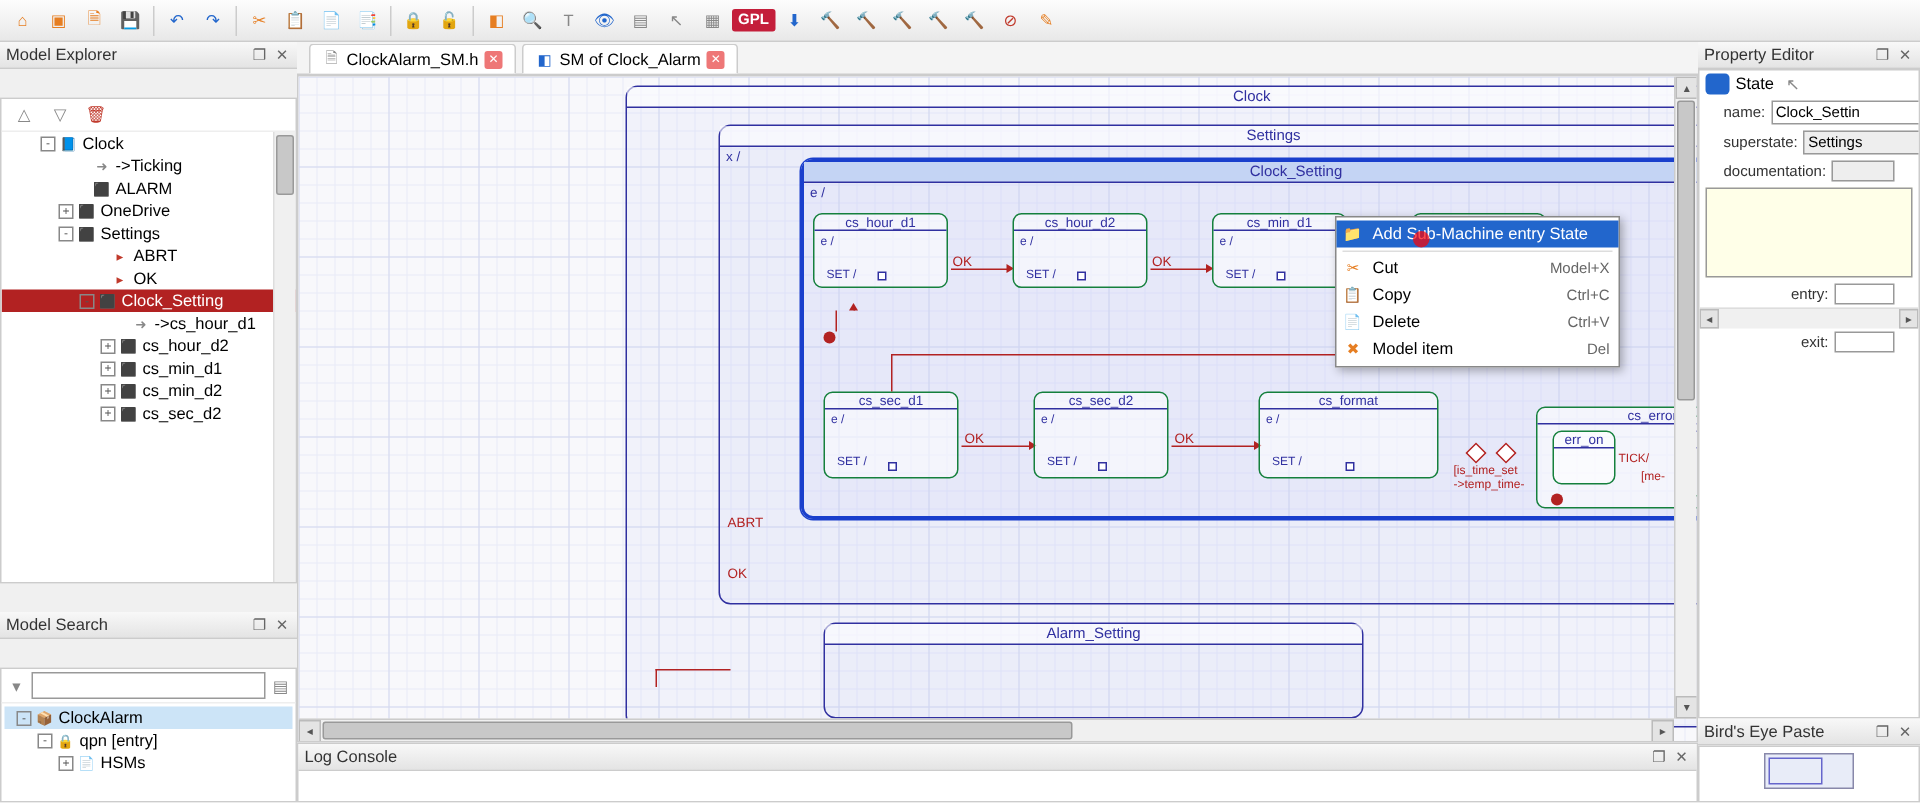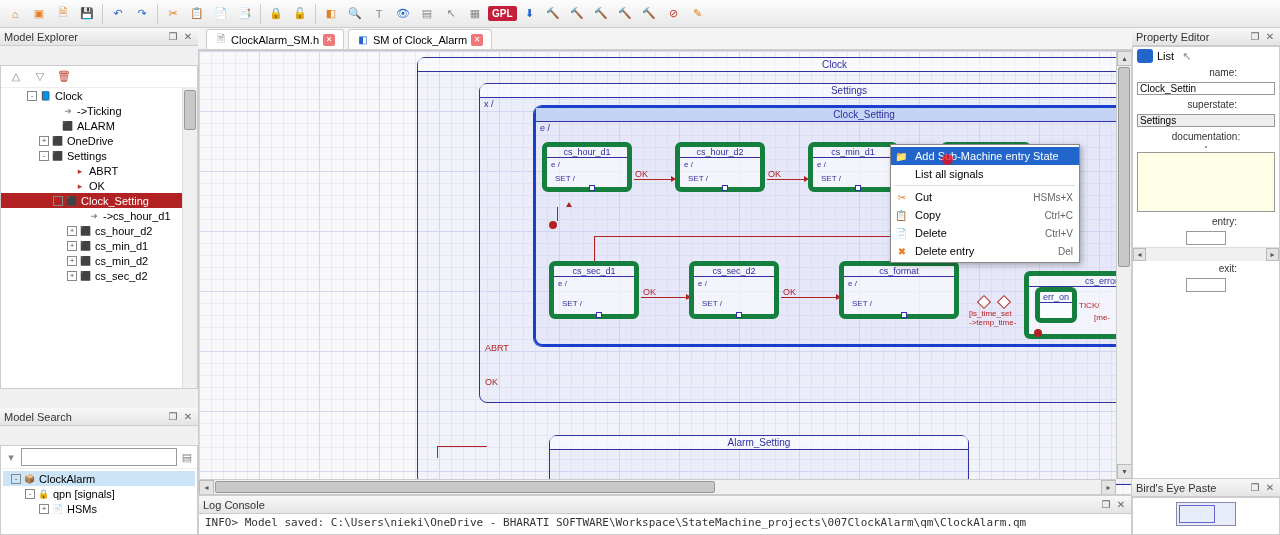--- a/index.html
+++ b/index.html
@@ -54,21 +54,21 @@
   background-image:
     linear-gradient(#d4d8ee 1px, transparent 1px),
     linear-gradient(90deg, #d4d8ee 1px, transparent 1px),
     linear-gradient(#e8eaf6 1px, transparent 1px),
     linear-gradient(90deg, #e8eaf6 1px, transparent 1px);
   background-size: 60px 60px, 60px 60px, 12px 12px, 12px 12px;
 }
 .state { position: absolute; border: 1px solid #3030a0; border-radius: 8px; background: rgba(200,210,245,0.15); }
 .state-title { text-align: center; font-size: 10px; color: #3030a0; border-bottom: 1px solid #3030a0; padding: 1px 0; background: rgba(255,255,255,0.6); }
 .state-entry { font-size: 9px; color: #3030a0; padding: 1px 4px; }
-.sub { position: absolute; border: 5px solid #15803d; border-radius: 6px; background: rgba(255,255,255,0.55); }
+.sub { position: absolute; border: 1px solid #15803d; border-radius: 6px; background: rgba(255,255,255,0.55); }
 .sub-title { text-align: center; font-size: 9px; color: #3030a0; border-bottom: 1px solid #3030a0; padding: 0; }
 .sub-body { font-size: 8px; color: #3030a0; padding: 2px 4px; }
 .txt { position: absolute; font-size: 9px; color: #b22222; }
 .conn { position: absolute; background: #b22222; }
 .arrow-right::after{content:'';position:absolute;right:-4px;top:-3px;border-left:5px solid #b22222;border-top:3px solid transparent;border-bottom:3px solid transparent;}
 .dot { position:absolute; width:8px;height:8px;background:#b22222;border-radius:50%;}
 .tinybox { position:absolute; width:6px; height:6px; border:1px solid #3030a0; background:#fff;}
 .choice { position:absolute; width:10px; height:10px; border:1px solid #b22222; background:#fff; transform:rotate(45deg);}
 
 
@@ -76,21 +76,21 @@
 .vscroll { position:absolute; top:0; bottom:15px; right:0; width:15px; background:#f0f0f0; border-left:1px solid #ccc;}
 .sb-btn { width:15px; height:15px; background:#e4e4e4; border:1px solid #bbb; position:absolute; display:flex;align-items:center;justify-content:center;font-size:8px;color:#555; cursor:pointer;}
 .sb-thumb { position:absolute; background:#c8c8c8; border:1px solid #999; border-radius:2px;}
 
 
 .log-panel { height: 40px; border: 1px solid #ccc; background: #fff; display: flex; flex-direction: column; }
 .log-body { flex:1; padding: 2px 6px; font-family: Consolas, monospace; font-size: 11px; color: #333; white-space: nowrap; overflow:hidden;}
 
 
 .prop { flex: 1; background: #fff; border: 1px solid #ccc; overflow: hidden; display:flex; flex-direction:column;}
-.prop-row { display: flex; align-items: center; padding: 2px 16px; gap: 4px; flex-direction: column; }
+.prop-row { display: flex; align-items: center; padding: 2px 16px; gap: 4px; }
 .prop-row label { width: 62px; text-align: right; font-size: 10px; color: #333; }
 .prop-row input, .prop-row select { flex: 1; height: 16px; border: 1px solid #999; font-size: 10px; padding: 0 2px; }
 .state-type { display:flex; align-items:center; gap:4px; padding:2px 4px;}
 .state-badge { width:16px; height:14px; background:#2266cc; border-radius:3px;}
 .textarea { margin: 2px 4px; border: 1px solid #999; background:#ffffe8; height: 60px; font-size:10px; padding:2px; overflow:hidden;}
 .textarea.code { background:#fff; font-family:Consolas,monospace;}
 .prop-scroll { height:14px; background:#f0f0f0; border-top:1px solid #ddd; position:relative;}
 
 
 .bird { height: 38px; border: 1px solid #ccc; background: #fff; }
@@ -264,21 +264,21 @@
           <div class="search-row sel">
             <span style="width:4px;display:inline-block"></span>
             <span class="tree-toggle">-</span>
             <span class="tree-icon">📦</span>
             <span>ClockAlarm</span>
           </div>
           <div class="search-row">
             <span style="width:18px;display:inline-block"></span>
             <span class="tree-toggle">-</span>
             <span class="tree-icon">🔒</span>
-            <span>qpn [signals]</span>
+            <span>qpn [entry]</span>
           </div>
           <div class="search-row">
             <span style="width:32px;display:inline-block"></span>
             <span class="tree-toggle">+</span>
             <span class="tree-icon">📄</span>
             <span>HSMs</span>
           </div>
         </div>
     </div>
   </div>
@@ -395,21 +395,21 @@
       <span class="txt" style="left:770px; top:258px; font-size:8px;">[is_time_set</span>
       <span class="txt" style="left:770px; top:267px; font-size:8px;">-&gt;temp_time-</span>
 
       <span class="txt" style="left:286px; top:292px;">ABRT</span>
       <span class="txt" style="left:286px; top:326px;">OK</span>
 
       <div class="dot" style="left:350px; top:170px;"></div>
       <div class="conn" style="left:358px; top:156px; width:1px; height:14px;"></div>
       <div class="conn arrow-right" style="left:370px;top:155px;width:1px;height:1px;transform:rotate(-90deg)"></div>
 
-      <div class="state" style="left:350px; top:384px; width:420px; height:64px;">
+      <div class="state" style="left:350px; top:364px; width:360px; height:64px;">
         <div class="state-title">Alarm_Setting</div>
       </div>
       <div class="conn" style="left:238px; top:395px; width:50px; height:1px;"></div>
       <div class="conn" style="left:238px; top:395px; width:1px; height:12px;"></div>
 
       <div class="vscroll">
         <div class="sb-btn" style="top:0">▴</div>
         <div class="sb-thumb" style="top:16px;left:1px;right:1px;height:200px"></div>
         <div class="sb-btn" style="bottom:0">▾</div>
       </div>
@@ -420,35 +420,34 @@
       </div>
     </div>
 
     <div class="log-panel">
       <div class="panel-head">
         <span>Log Console</span>
         <span class="spacer"></span>
         <span class="panel-icon">❐</span>
         <span class="panel-icon">✕</span>
       </div>
-      <div class="log-body">INFO&gt; Model saved: C:\Users\nieki\OneDrive - BHARATI SOFTWARE\Workspace\StateMachine_projects\007ClockAlarm\qm\ClockAlarm.qm</div>
     </div>
   </div>
 
   <div class="right-col">
     <div class="panel-head">
       <span>Property Editor</span>
       <span class="spacer"></span>
       <span class="panel-icon">❐</span>
       <span class="panel-icon">✕</span>
     </div>
     <div class="prop">
       <div class="state-type">
         <span class="state-badge"></span>
-        <span>List</span>
+        <span>State</span>
         <span class="spacer"></span>
         <span class="ic-gray">↖</span>
       </div>
       <div class="prop-row">
         <label>name:</label>
         <input value="Clock_Settin" style="">
 
       </div>
       <div class="prop-row">
         <label>superstate:</label>
@@ -486,38 +485,35 @@
         </div>
     </div>
   </div>
 </div>
 
 <div class="context-menu" id="cmenu">
     <div class="cm-item hl">
       <span class="cm-icon ">📁</span>
       <span>Add Sub-Machine entry State</span>
     </div>
-    <div class="cm-item">
-      <span>List all signals</span>
-    </div>
     <div class="cm-sep"></div>
     <div class="cm-item">
       <span class="cm-icon ic-orange">✂</span>
       <span>Cut</span>
-      <span class="sc">HSMs+X</span>
+      <span class="sc">Model+X</span>
     </div>
     <div class="cm-item">
       <span class="cm-icon ic-orange">📋</span>
       <span>Copy</span>
       <span class="sc">Ctrl+C</span>
     </div>
     <div class="cm-item">
       <span class="cm-icon ic-orange">📄</span>
       <span>Delete</span>
       <span class="sc">Ctrl+V</span>
     </div>
     <div class="cm-item">
       <span class="cm-icon ic-orange">✖</span>
-      <span>Delete entry</span>
+      <span>Model item</span>
       <span class="sc">Del</span>
     </div>
   </div>
 <div class="cursor-dot"></div>
 
 </body></html>

